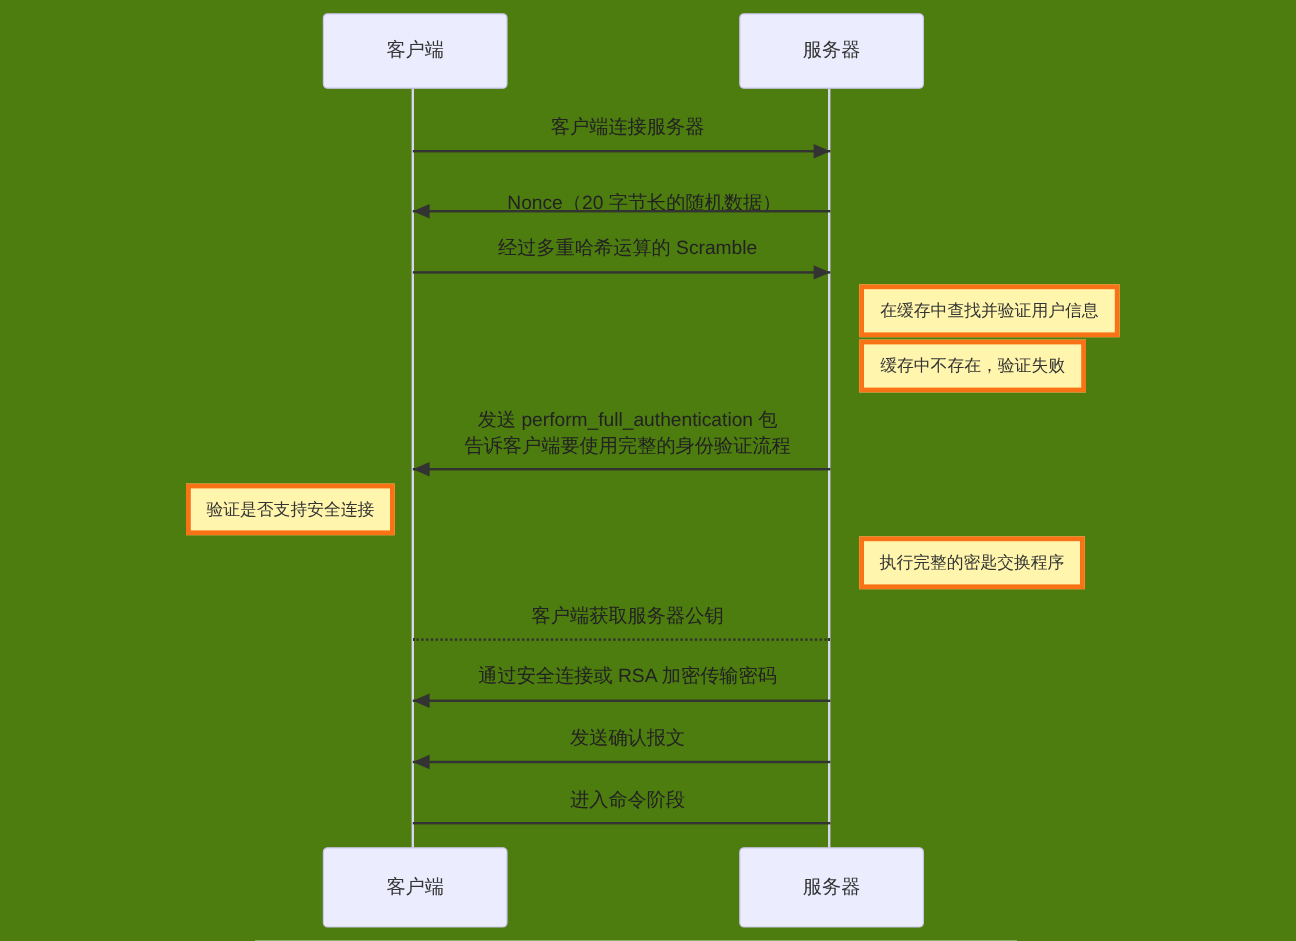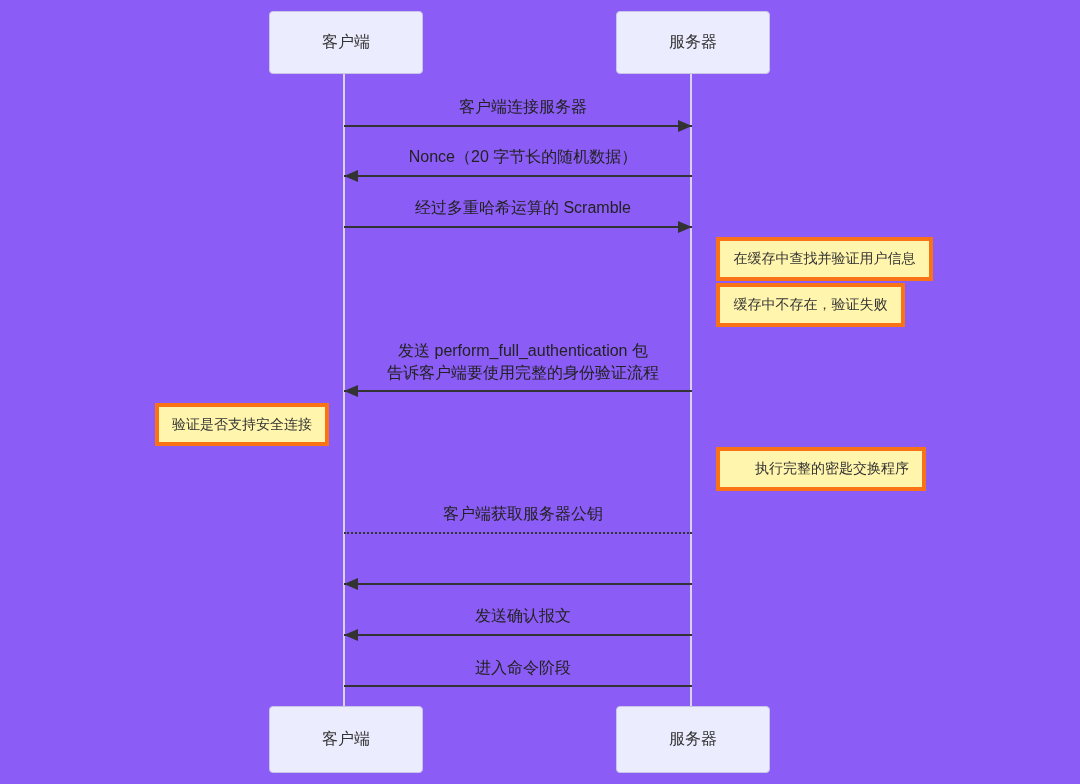--- a/index.html
+++ b/index.html
@@ -1,19 +1,19 @@
 <!DOCTYPE html>
 <html><head>
 <meta charset="utf-8">
 <style>
   html,body{margin:0;padding:0;background:#ffffff;}
   .canvas{
     position:relative;
     width:1080px;height:784px;
-    background:#8b5cf6;
+    background:#4d7c0f;
     font-family:"Liberation Sans","DejaVu Sans",sans-serif;
     overflow:hidden;
   }
   
   .actor{
     position:absolute;
     width:152px;height:61px;
     background:#ECECFF;
     border:1px solid #c9c5ea;
     border-radius:4px;
@@ -51,41 +51,41 @@
   .arr{
     position:absolute;top:-7px;
     width:0;height:0;
     border-top:6px solid transparent;
     border-bottom:6px solid transparent;
   }
   .arr.right{right:0;border-left:14px solid #333333;}
   .arr.left{left:0;border-right:14px solid #333333;}
   
   .t1{top:96px;}  .l1{top:125px;}
-  .t2{top:146px;} .l2{top:175px;}
+  .t2{top:159px;margin-left:14px;} .l2{top:175px;}
   .t3{top:197px;} .l3{top:226px;}
   .t4{top:340px;} .l4{top:390px;}
   .t5{top:503px;} .l5{top:532px;}
   .t6{top:553px;} .l6{top:583px;}
   .t7{top:605px;} .l7{top:634px;}
   .t8{top:657px;} .l8{top:685px;}
   
   .note{
     position:absolute;
     background:#FFF5AD;
     border:4px solid #f97316;
     display:flex;align-items:center;justify-content:center;
     font-size:14px;color:#333333;
     text-align:center;
     white-space:nowrap;
   }
   .note.n1{left:716px;top:237px;width:209px;height:36px;}
   .note.n2{left:716px;top:283px;width:181px;height:36px;}
   .note.n3{left:155px;top:403px;width:166px;height:35px;}
-  .note.n4{left:716px;top:447px;width:180px;height:36px;padding-left:22px;}
+  .note.n4{left:716px;top:447px;width:180px;height:36px;}
 </style>
 </head>
 <body>
 
 <div class="canvas">
 
   <div class="actor client top">
     <span>客户端</span>
   </div>
   <div class="actor server top">
@@ -122,20 +122,21 @@
     <i class="arr left"></i>
   </div>
 
   <div class="note n3">验证是否支持安全连接</div>
 
   <div class="note n4">执行完整的密匙交换程序</div>
 
   <div class="msg-text t5">客户端获取服务器公钥</div>
   <div class="msg-line l5 dotted"></div>
 
+  <div class="msg-text t6">通过安全连接或 RSA 加密传输密码</div>
   <div class="msg-line l6">
     <i class="arr left"></i>
   </div>
 
   <div class="msg-text t7">发送确认报文</div>
   <div class="msg-line l7">
     <i class="arr left"></i>
   </div>
 
   <div class="msg-text t8">进入命令阶段</div>

